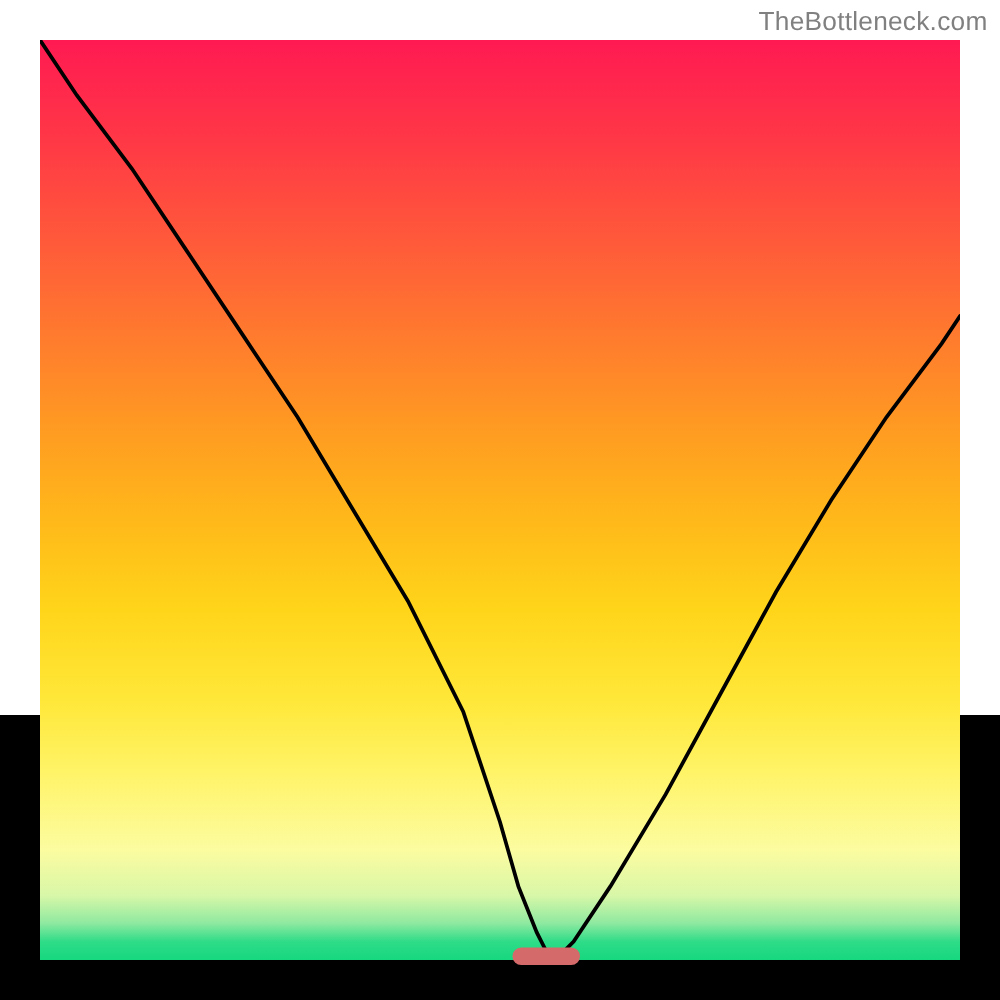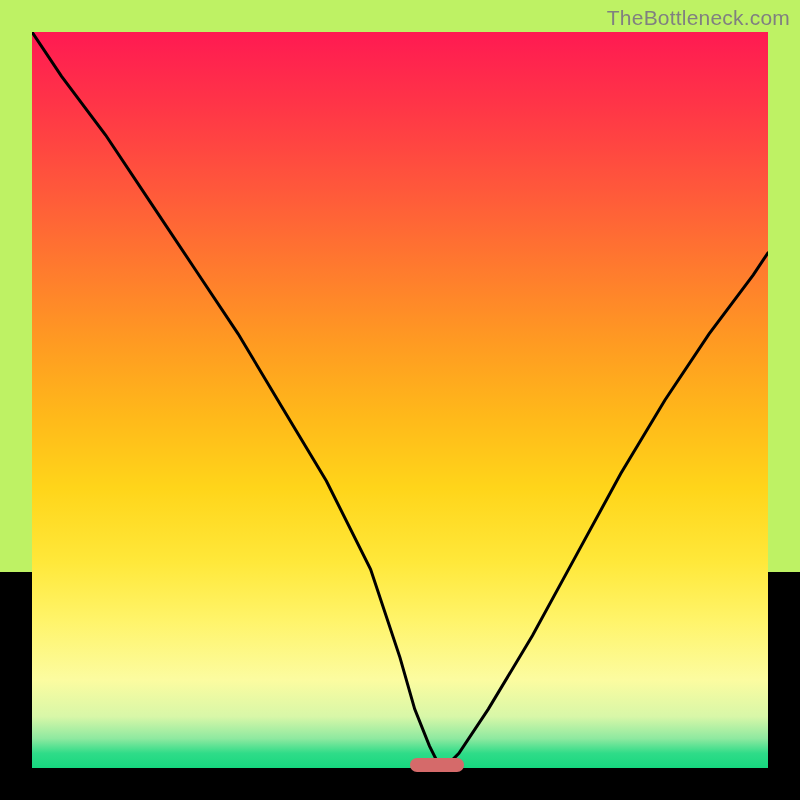--- a/index.html
+++ b/index.html
@@ -10,21 +10,21 @@
     background: #000;
     overflow: hidden;
     font-family: Arial, Helvetica, sans-serif;
   }
   .frame {
     position: absolute;
     left: 0;
     top: 0;
     width: 800px;
     height: 572px;
-    background: #bef264;
+    background: #ffffff;
   }
   .plot {
     position: absolute;
     left: 32px;
     top: 32px;
     width: 736px;
     height: 736px;
     background: linear-gradient(
       to bottom,
       #ff1a52 0%,

